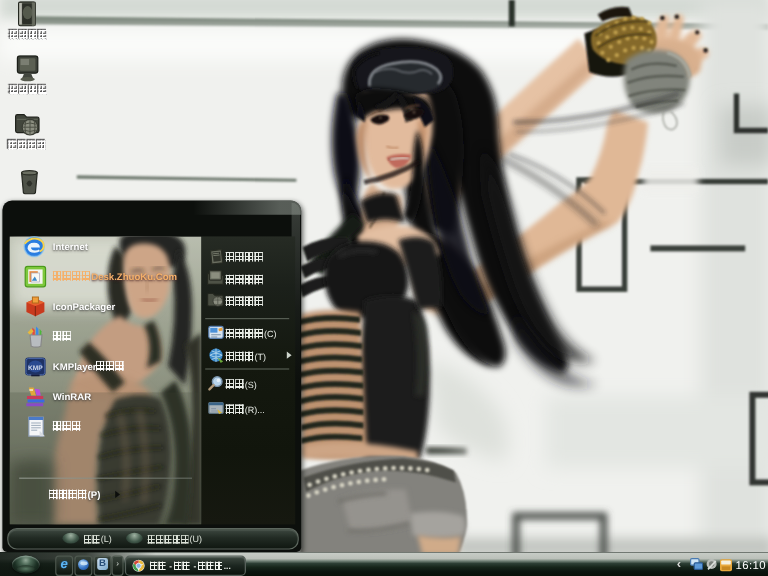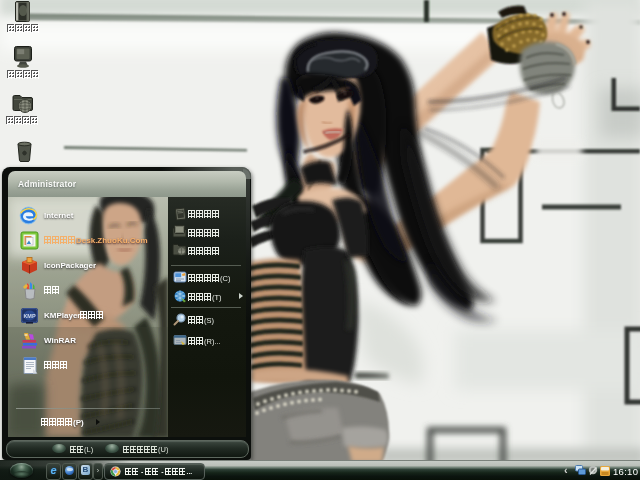--- a/index.html
+++ b/index.html
@@ -258,23 +258,20 @@
  <ellipse cx="8.5" cy="3" rx="6.5" ry="1.8" fill="#6b6f62" stroke="#2a2d25"></ellipse>
  <path d="M6,12 Q8.5,7 11,12 Q8.5,17 6,12 Z" fill="#2e312a"></path>
 </svg>
 </div>
 
 <div id="menu" class="abs" style="left:2px;top:167px;width:249px;height:293px">
  <div class="abs" style="left:0;top:0;width:249px;height:293px;background:#0c0f0c;border-radius:8px 9px 4px 4px;box-shadow:1px 2px 4px rgba(10,14,10,0.6)"></div>
  <div class="abs" style="right:0px;top:0px;width:90px;height:12px;border-radius:0 9px 0 0;background:linear-gradient(90deg,rgba(150,158,150,0) 0%,rgba(150,158,150,0.55) 80%);"></div>
  <div class="abs" style="right:1px;top:2px;width:7px;height:150px;background:linear-gradient(180deg,rgba(140,148,140,0.35),rgba(90,98,90,0.15) 60%,rgba(60,66,60,0) 100%);border-radius:0 8px 0 0"></div>
 
- <div class="abs" style="left:6px;top:4px;width:238px;height:26px;border-radius:7px 7px 0 0;background:linear-gradient(180deg,#c8cdc2 0%,#b2b9ac 40%,#99a295 75%,#8d978b 100%)">
-  <div style="color:#fbfcfa;font-size:8.5px;font-weight:bold;padding:8px 0 0 10px;text-shadow:0 1px 2px rgba(90,100,95,0.9);letter-spacing:0.2px">Administrator</div>
- </div>
 
  <svg class="abs" style="left:6px;top:30px" width="160" height="240" viewBox="0 0 160 240">
   <defs>
   <filter id="p2" x="-40%" y="-40%" width="180%" height="180%">
           <feGaussianBlur stdDeviation="2"></feGaussianBlur>
         </filter>
   <filter id="p3" x="-40%" y="-40%" width="180%" height="180%">
           <feGaussianBlur stdDeviation="3"></feGaussianBlur>
         </filter>
   <filter id="p6" x="-60%" y="-60%" width="220%" height="220%">
@@ -315,21 +312,21 @@
   <path d="M92,148 Q100,180 96,220 M108,144 Q116,180 112,222" stroke="#b08c6e" stroke-width="2.4" fill="none" filter="url(#p3)" opacity="0.7"></path>
   <path d="M126,130 Q140,160 138,200 Q137,226 130,240 L148,240 Q154,200 150,160 Q146,134 138,120 Z" fill="#23251e" filter="url(#p2)"></path>
 
   <path d="M0,190 Q16,184 36,188 L36,240 L0,240 Z" fill="#4a4f40" filter="url(#p6)"></path>
   <rect x="0" y="130" width="160" height="110" fill="#3c4134" opacity="0.22"></rect>
   <rect x="0" y="0" width="160" height="240" fill="#6c7262" opacity="0.10"></rect>
  </svg>
 
  <div class="abs" style="left:166px;top:30px;width:78px;height:240px;background:linear-gradient(180deg,#262b24 0%,#1b201a 18%,#14180f 45%,#11150c 75%,#161810 100%)"></div>
 
- <div id="mleft" class="abs" style="left:6px;top:30px;width:183px;height:240px;color:#fff;font-weight:bold;font-size:8px">
+ <div id="mleft" class="abs" style="left:6px;top:20px;width:183px;height:240px;color:#fff;font-weight:bold;font-size:8px">
 <svg class="abs" style="left:11px;top:9px" width="19" height="19" viewBox="0 0 24 24">
  <circle cx="12" cy="12" r="10.5" fill="#2a7de0"></circle>
  <circle cx="12" cy="12" r="10.5" fill="none" stroke="#85c2f2" stroke-width="1.5" opacity="0.7"></circle>
  <path d="M5,14 Q5,8 12,8 Q18,8 18,13 L8.5,13 Q9,16 13,16 Q16,16 17,15 L18,17 Q16,18.5 12.5,18.5 Q6,18.5 5,14 Z" fill="#eaf4fc"></path>
  <path d="M2,9 Q8,2 16,4 Q22,6 22,11 Q22,15 18,17" stroke="#f8d24a" stroke-width="2" fill="none"></path>
 </svg>
 <div class="abs" style="left:36px;top:14px;text-shadow:0 1px 2px #333">Internet</div>
 <svg class="abs" style="left:12px;top:34px" width="19" height="19" viewBox="0 0 19 19">
  <rect x="1" y="1" width="17" height="17" rx="2" fill="#7ec83c" stroke="#4a9a1c"></rect>
  <rect x="3.5" y="3.5" width="12" height="12" fill="#f4f6f0"></rect>

